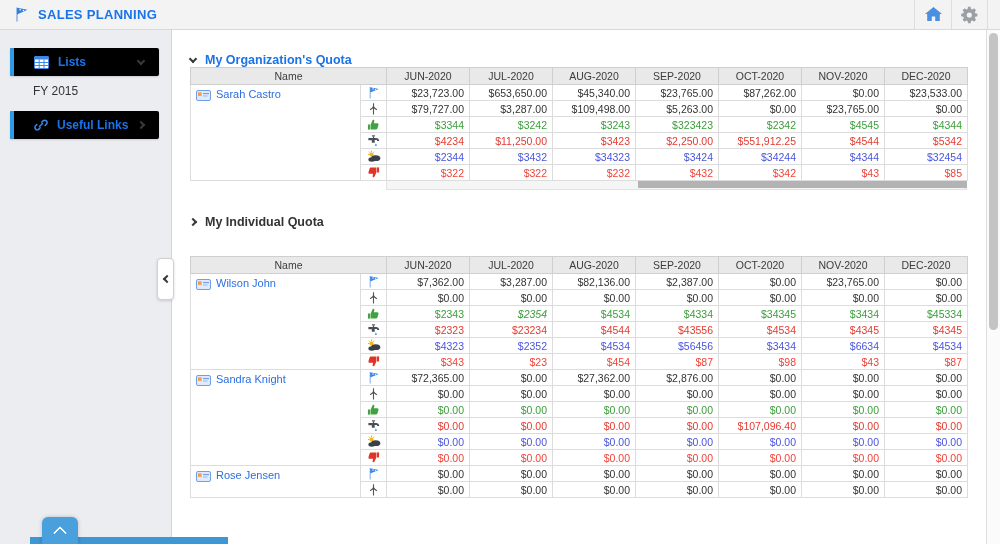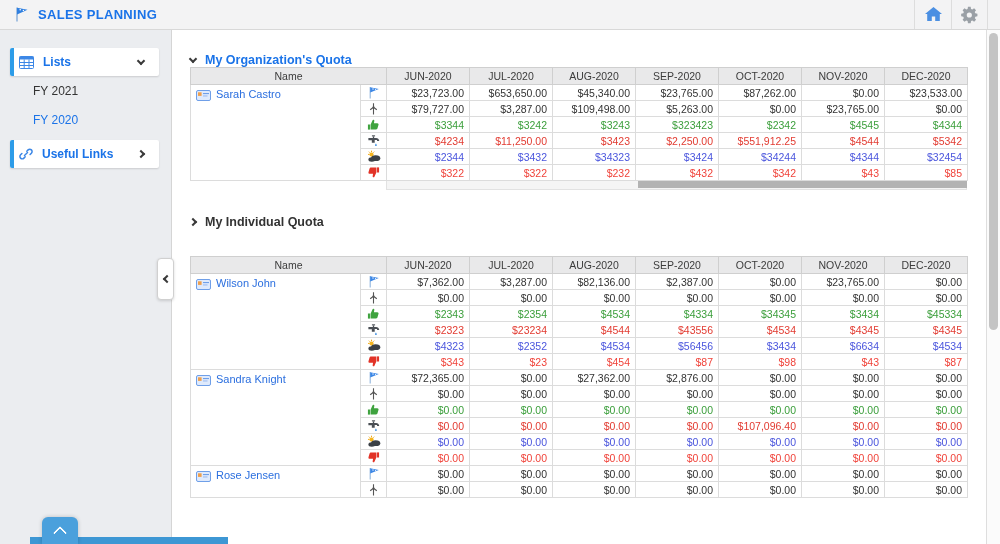--- a/index.html
+++ b/index.html
@@ -12,21 +12,21 @@
 .app-title{color:#1a73e8;font-weight:bold;font-size:13px;margin-left:8px;letter-spacing:.3px}
 .top-actions{margin-left:auto;display:flex;height:100%;margin-right:12px}
 .top-btn{width:37px;height:100%;border:none;border-left:1px solid #ddd;background:transparent;display:flex;align-items:center;justify-content:center;cursor:pointer}
 .top-btn:last-child{border-right:1px solid #ddd}
 
 
 .body{position:absolute;top:30px;left:0;right:0;bottom:0}
 
 
 .sidebar{position:absolute;left:0;top:0;bottom:0;width:172px;background:#ebedf0;border-right:1px solid #d5d5d5;padding-top:18px}
-.side-card{position:relative;margin:0 12px 0 10px;height:28px;background:#ffffff;border-radius:2px;box-shadow:0 1px 2px rgba(0,0,0,.14);display:flex;align-items:center;padding-left:9px;cursor:pointer}
+.side-card{position:relative;margin:0 12px 0 10px;height:28px;background:#000000;border-radius:2px;box-shadow:0 1px 2px rgba(0,0,0,.14);display:flex;align-items:center;padding-left:24px;cursor:pointer}
 .accent{position:absolute;left:0;top:0;bottom:0;width:4px;background:#2d9ce8;border-radius:2px 0 0 2px}
 .side-label{color:#1a73e8;font-weight:bold;font-size:12px;margin-left:9px}
 .side-card .chev{margin-left:auto;margin-right:15px}
 .side-item{padding:8px 0 7px 33px;font-size:12px;color:#333;cursor:pointer}
 .side-item.active{color:#1a73e8}
 .gap6{height:6px}
 
 
 .collapse-handle{position:absolute;left:157px;top:228px;width:17px;height:42px;background:#fff;border:1px solid #d0d0d0;border-radius:4px;box-shadow:0 1px 3px rgba(0,0,0,.15);display:flex;align-items:center;justify-content:center;cursor:pointer;z-index:4}
 
@@ -110,22 +110,21 @@
         <span class="icn" data-name="lists-grid-icon">
             <svg width="15" height="13" viewBox="0 0 15 13">
               <rect x=".5" y=".5" width="14" height="12" rx="1" fill="#fff" stroke="#3c87e6"></rect>
               <rect x=".5" y=".5" width="14" height="3" fill="#3c87e6"></rect>
               <path d="M.5 6.5h14M.5 9.5h14M5.2 3.5v9M10 3.5v9" stroke="#3c87e6" stroke-width="1" fill="none"></path>
             </svg>
           </span>
         <span class="side-label" data-name="sidebar-group-label">Lists</span>
         <span class="chev chev-down" data-name="chevron-down-icon"></span>
       </div>
-      <div class="side-item" data-name="sidebar-item-fy2021">FY 2021</div>
-      <div class="side-item active" data-name="sidebar-item-fy2020">FY 2020</div>
+      <div class="side-item" data-name="sidebar-item-fy2021">FY 2015</div>
       <div class="gap6"></div>
       <div class="side-card" data-name="sidebar-group-useful-links">
         <span class="accent" data-name="accent-bar"></span>
         <span class="icn" data-name="link-icon">
             <svg width="14" height="14" viewBox="0 0 14 14" fill="none" stroke="#3c87e6" stroke-width="1.5" stroke-linecap="round">
               <path d="M5.5 8.5l3-3"></path>
               <path d="M7.8 4.2l1.3-1.3a2.33 2.33 0 013.3 3.3l-1.3 1.3"></path>
               <path d="M6.2 9.8l-1.3 1.3a2.33 2.33 0 01-3.3-3.3l1.3-1.3"></path>
             </svg>
           </span>
@@ -357,21 +356,21 @@
                   <td class="val" data-name="quota-value-cell" style="color: rgb(51, 51, 51);">$0.00</td>
                 </tr>
                 <tr data-name="metric-row">
                   <td class="icon-cell" data-name="metric-icon-cell"><span class="icn" data-name="thumbs-up-icon">
                       <svg width="13" height="13" viewBox="0 0 14 14">
                         <path fill="#3fa33f" d="M1 7h2.2v5.5H1z"></path>
                         <path fill="#3fa33f" d="M3.8 12.3V7.2L6 2.4c.5-1.1 2.1-.6 1.9.6L7.5 5.6h3.6c.9 0 1.6.9 1.3 1.8l-1.1 3.6c-.2.8-.9 1.3-1.7 1.3z"></path>
                       </svg>
                     </span></td>
                   <td class="val" data-name="quota-value-cell" style="color: rgb(58, 158, 58);">$2343</td>
-                  <td class="val" data-name="quota-value-cell" style="color: rgb(58, 158, 58);">$2354</td>
+                  <td class="val" data-name="quota-value-cell" style="color: rgb(58, 158, 58); font-style: italic;">$2354</td>
                   <td class="val" data-name="quota-value-cell" style="color: rgb(58, 158, 58);">$4534</td>
                   <td class="val" data-name="quota-value-cell" style="color: rgb(58, 158, 58);">$4334</td>
                   <td class="val" data-name="quota-value-cell" style="color: rgb(58, 158, 58);">$34345</td>
                   <td class="val" data-name="quota-value-cell" style="color: rgb(58, 158, 58);">$3434</td>
                   <td class="val" data-name="quota-value-cell" style="color: rgb(58, 158, 58);">$45334</td>
                 </tr>
                 <tr data-name="metric-row">
                   <td class="icon-cell" data-name="metric-icon-cell"><span class="icn" data-name="faucet-icon">
                       <svg width="13" height="13" viewBox="0 0 14 14">
                         <path fill="#4a4f55" d="M5.3 1.4h3.4v1.2H5.3z"></path>

